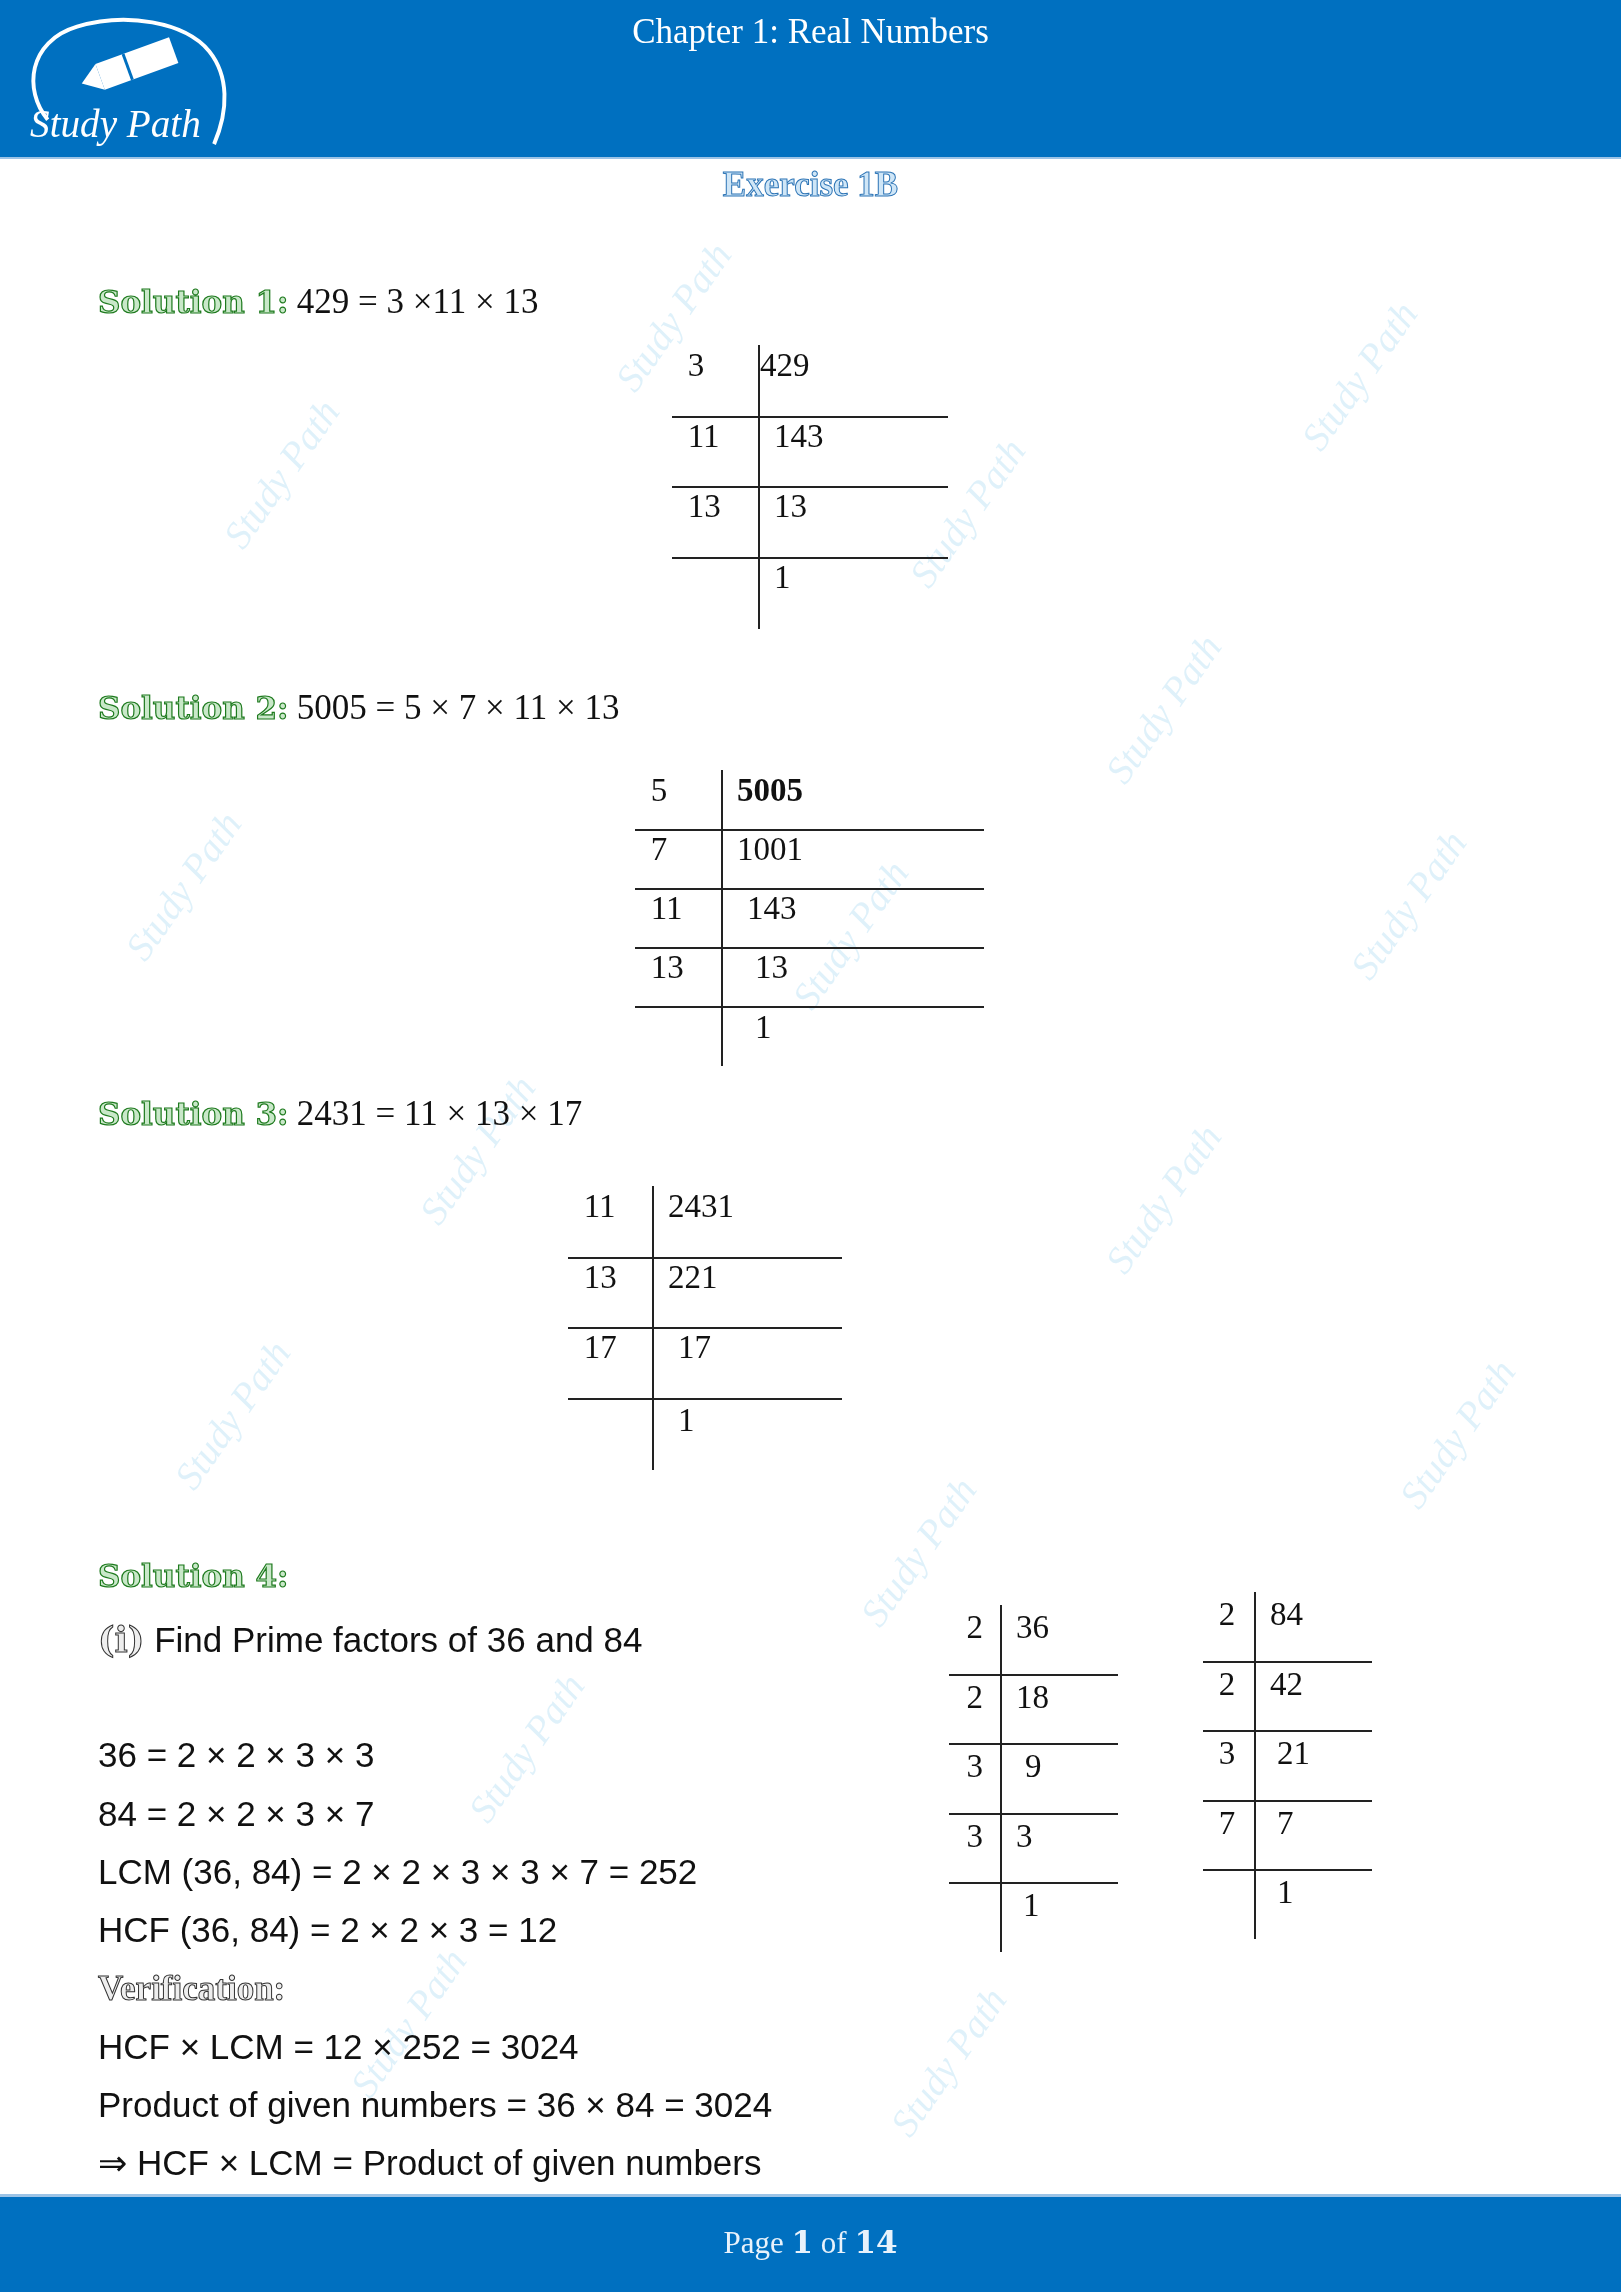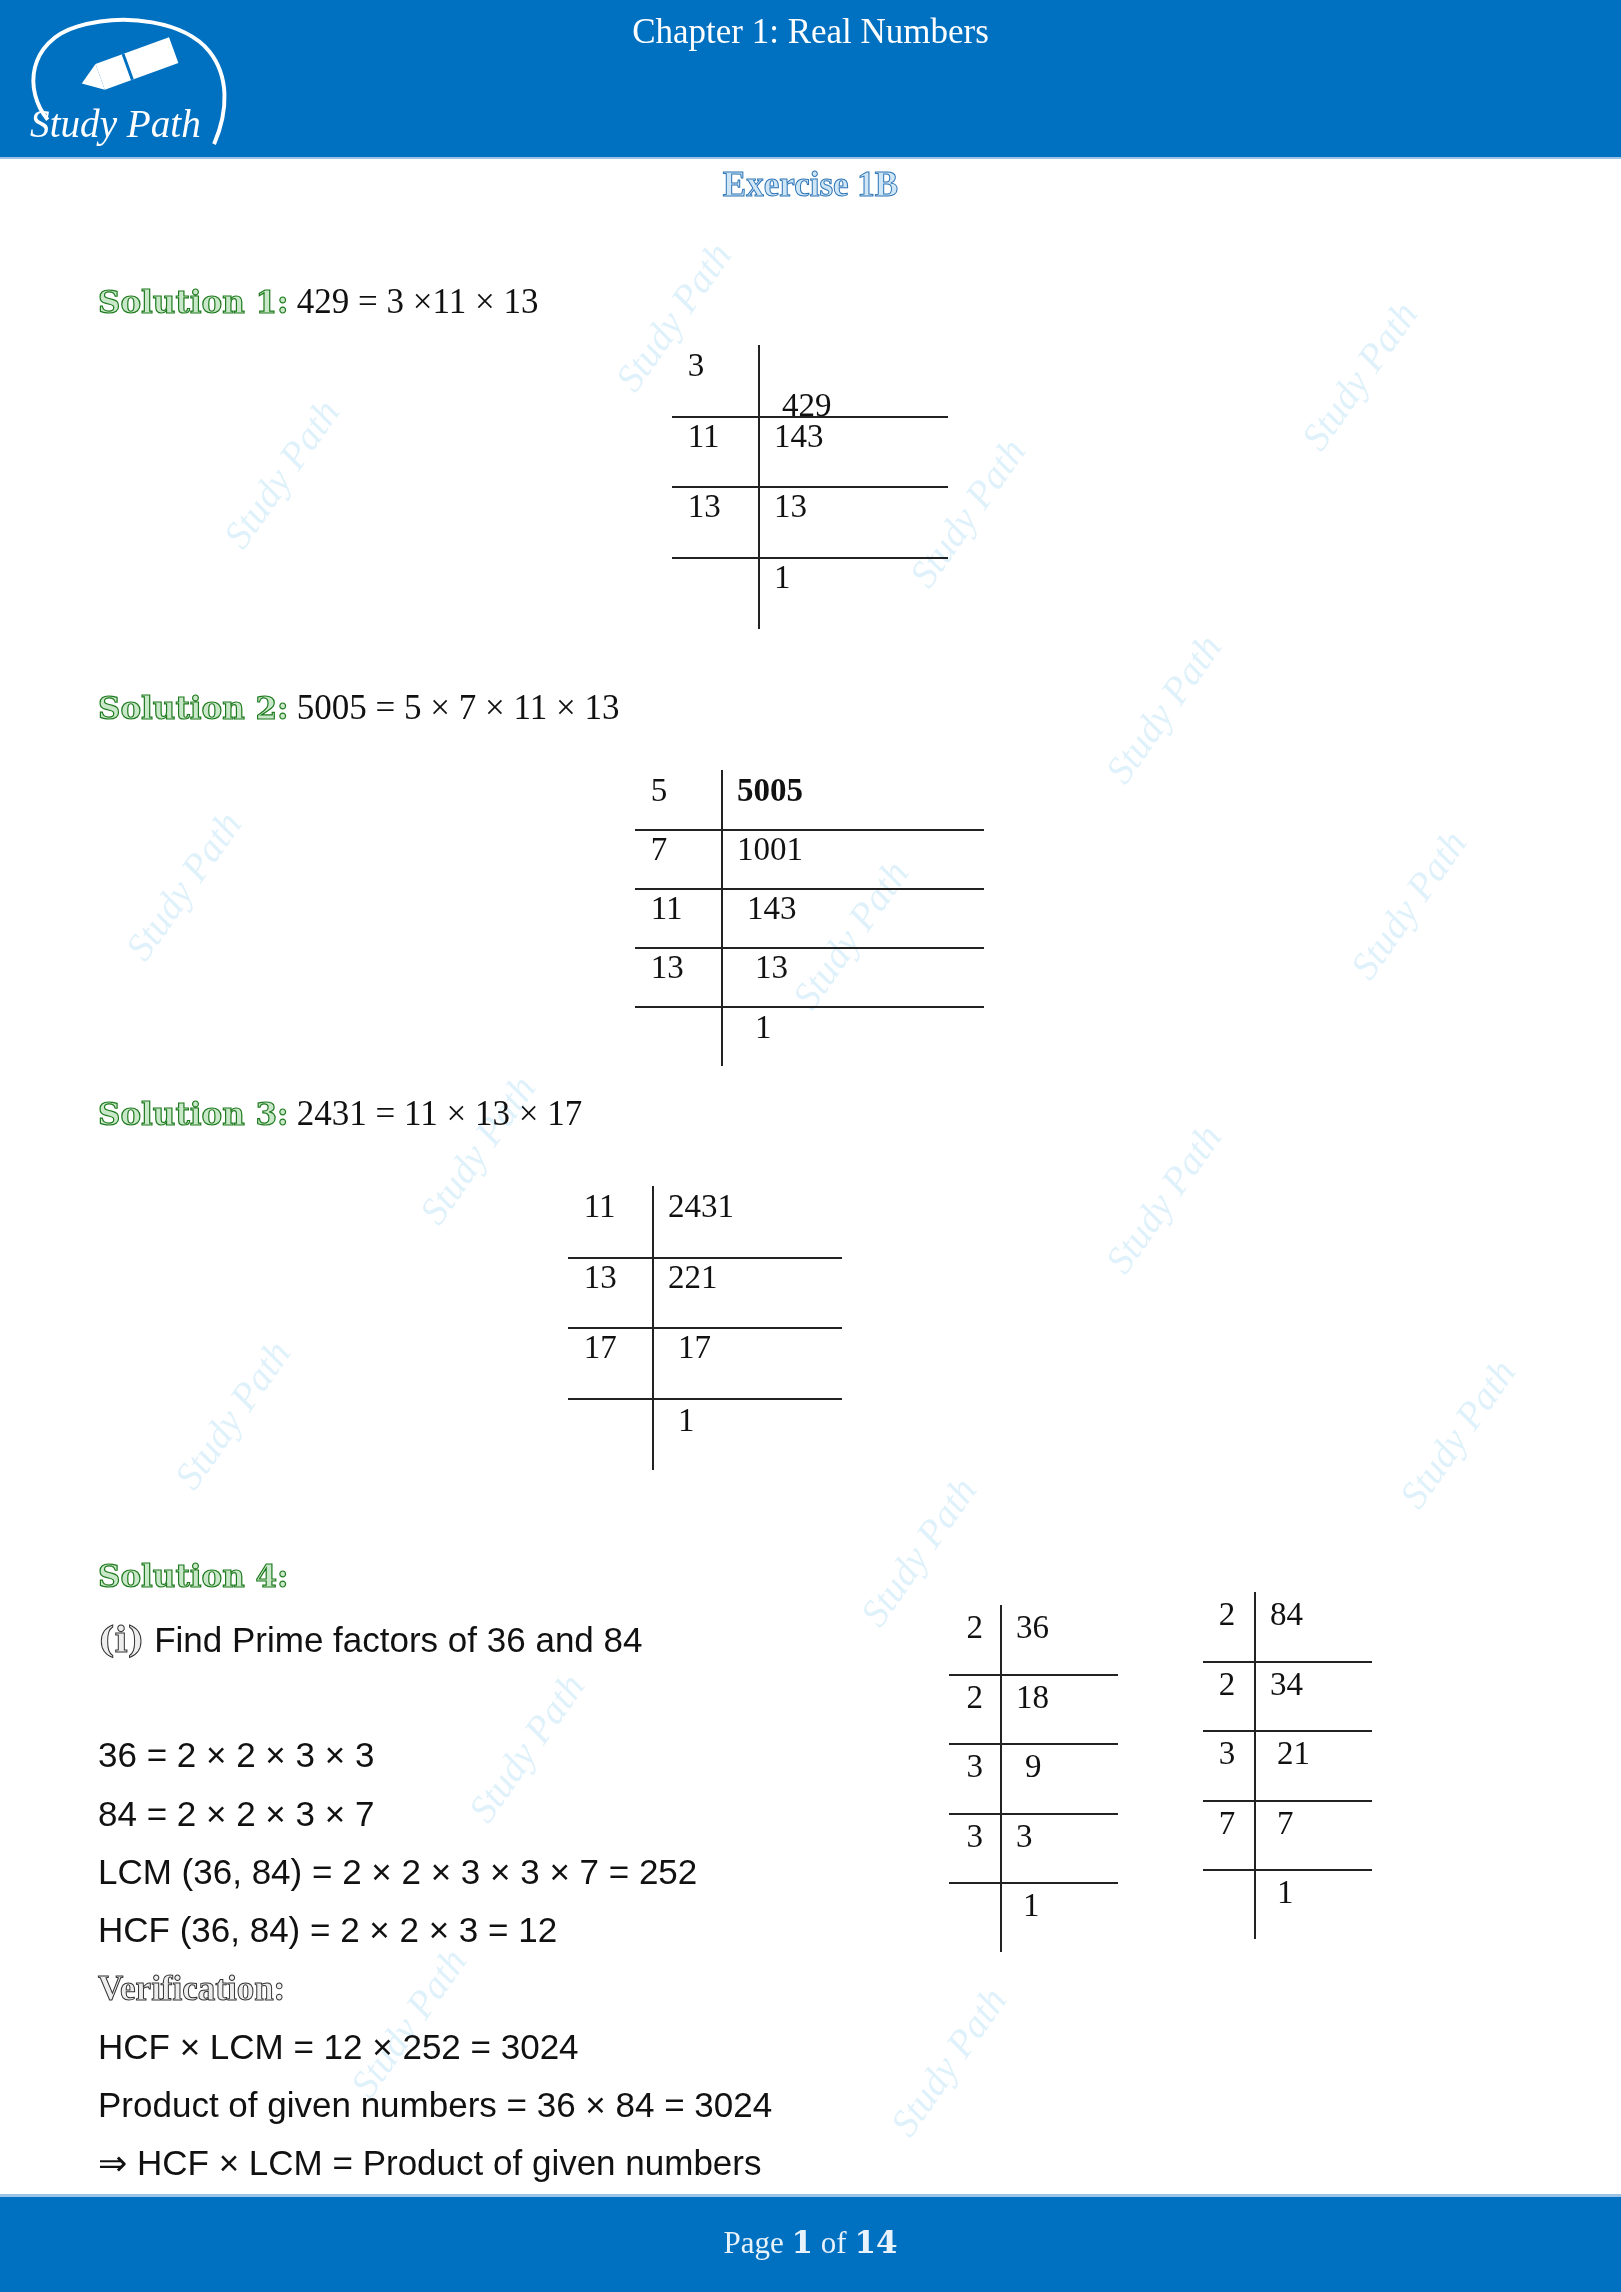--- a/index.html
+++ b/index.html
@@ -81,21 +81,21 @@
   <span class="math">429 = 3 ×11 × 13</span>
 </div>
 <div class="ladder" style="left:672px;top:345px;width:276px;height:284px;">
   <div class="vline" style="left:86px;height:284px;"></div>
   <div class="hline" style="left:0;top:71px;width:276px;"></div>
   <div class="hline" style="left:0;top:141px;width:276px;"></div>
   <div class="hline" style="left:0;top:212px;width:276px;"></div>
   <div class="cell" style="left:15.7px;top:2px;">3</div>
   <div class="cell" style="left:15.7px;top:73px;">11</div>
   <div class="cell" style="left:15.7px;top:143px;">13</div>
-  <div class="cell" style="left:110px;top:2px;margin-top:40px;">429</div>
+  <div class="cell" style="left:88px;top:2px;">429</div>
   <div class="cell" style="left:102px;top:73px;">143</div>
   <div class="cell" style="left:102px;top:143px;">13</div>
   <div class="cell" style="left:102px;top:214px;">1</div>
 </div>
 
 <div class="sol-line" style="top:688px;">
   <span class="sol-label">Solution 2:</span>
   <span class="math">5005 = 5 × 7 × 11 × 13</span>
 </div>
 <div class="ladder" style="left:635px;top:770px;width:349px;height:296px;">
@@ -170,21 +170,21 @@
   <div class="vline" style="left:51px;height:347px;"></div>
   <div class="hline" style="left:0;top:69px;width:169px;"></div>
   <div class="hline" style="left:0;top:138px;width:169px;"></div>
   <div class="hline" style="left:0;top:208px;width:169px;"></div>
   <div class="hline" style="left:0;top:277px;width:169px;"></div>
   <div class="cell" style="left:15.7px;top:3.9px;">2</div>
   <div class="cell" style="left:15.7px;top:74px;">2</div>
   <div class="cell" style="left:15.7px;top:143px;">3</div>
   <div class="cell" style="left:15.7px;top:213px;">7</div>
   <div class="cell" style="left:67px;top:3.9px;">84</div>
-  <div class="cell" style="left:67px;top:74px;">34</div>
+  <div class="cell" style="left:67px;top:74px;">42</div>
   <div class="cell" style="left:74px;top:143px;">21</div>
   <div class="cell" style="left:74px;top:213px;">7</div>
   <div class="cell" style="left:74px;top:282px;">1</div>
 </div>
 
 <div class="footer">
   <span>Page</span>
   <b>1</b>
   <span>of</span>
   <b>14</b>

